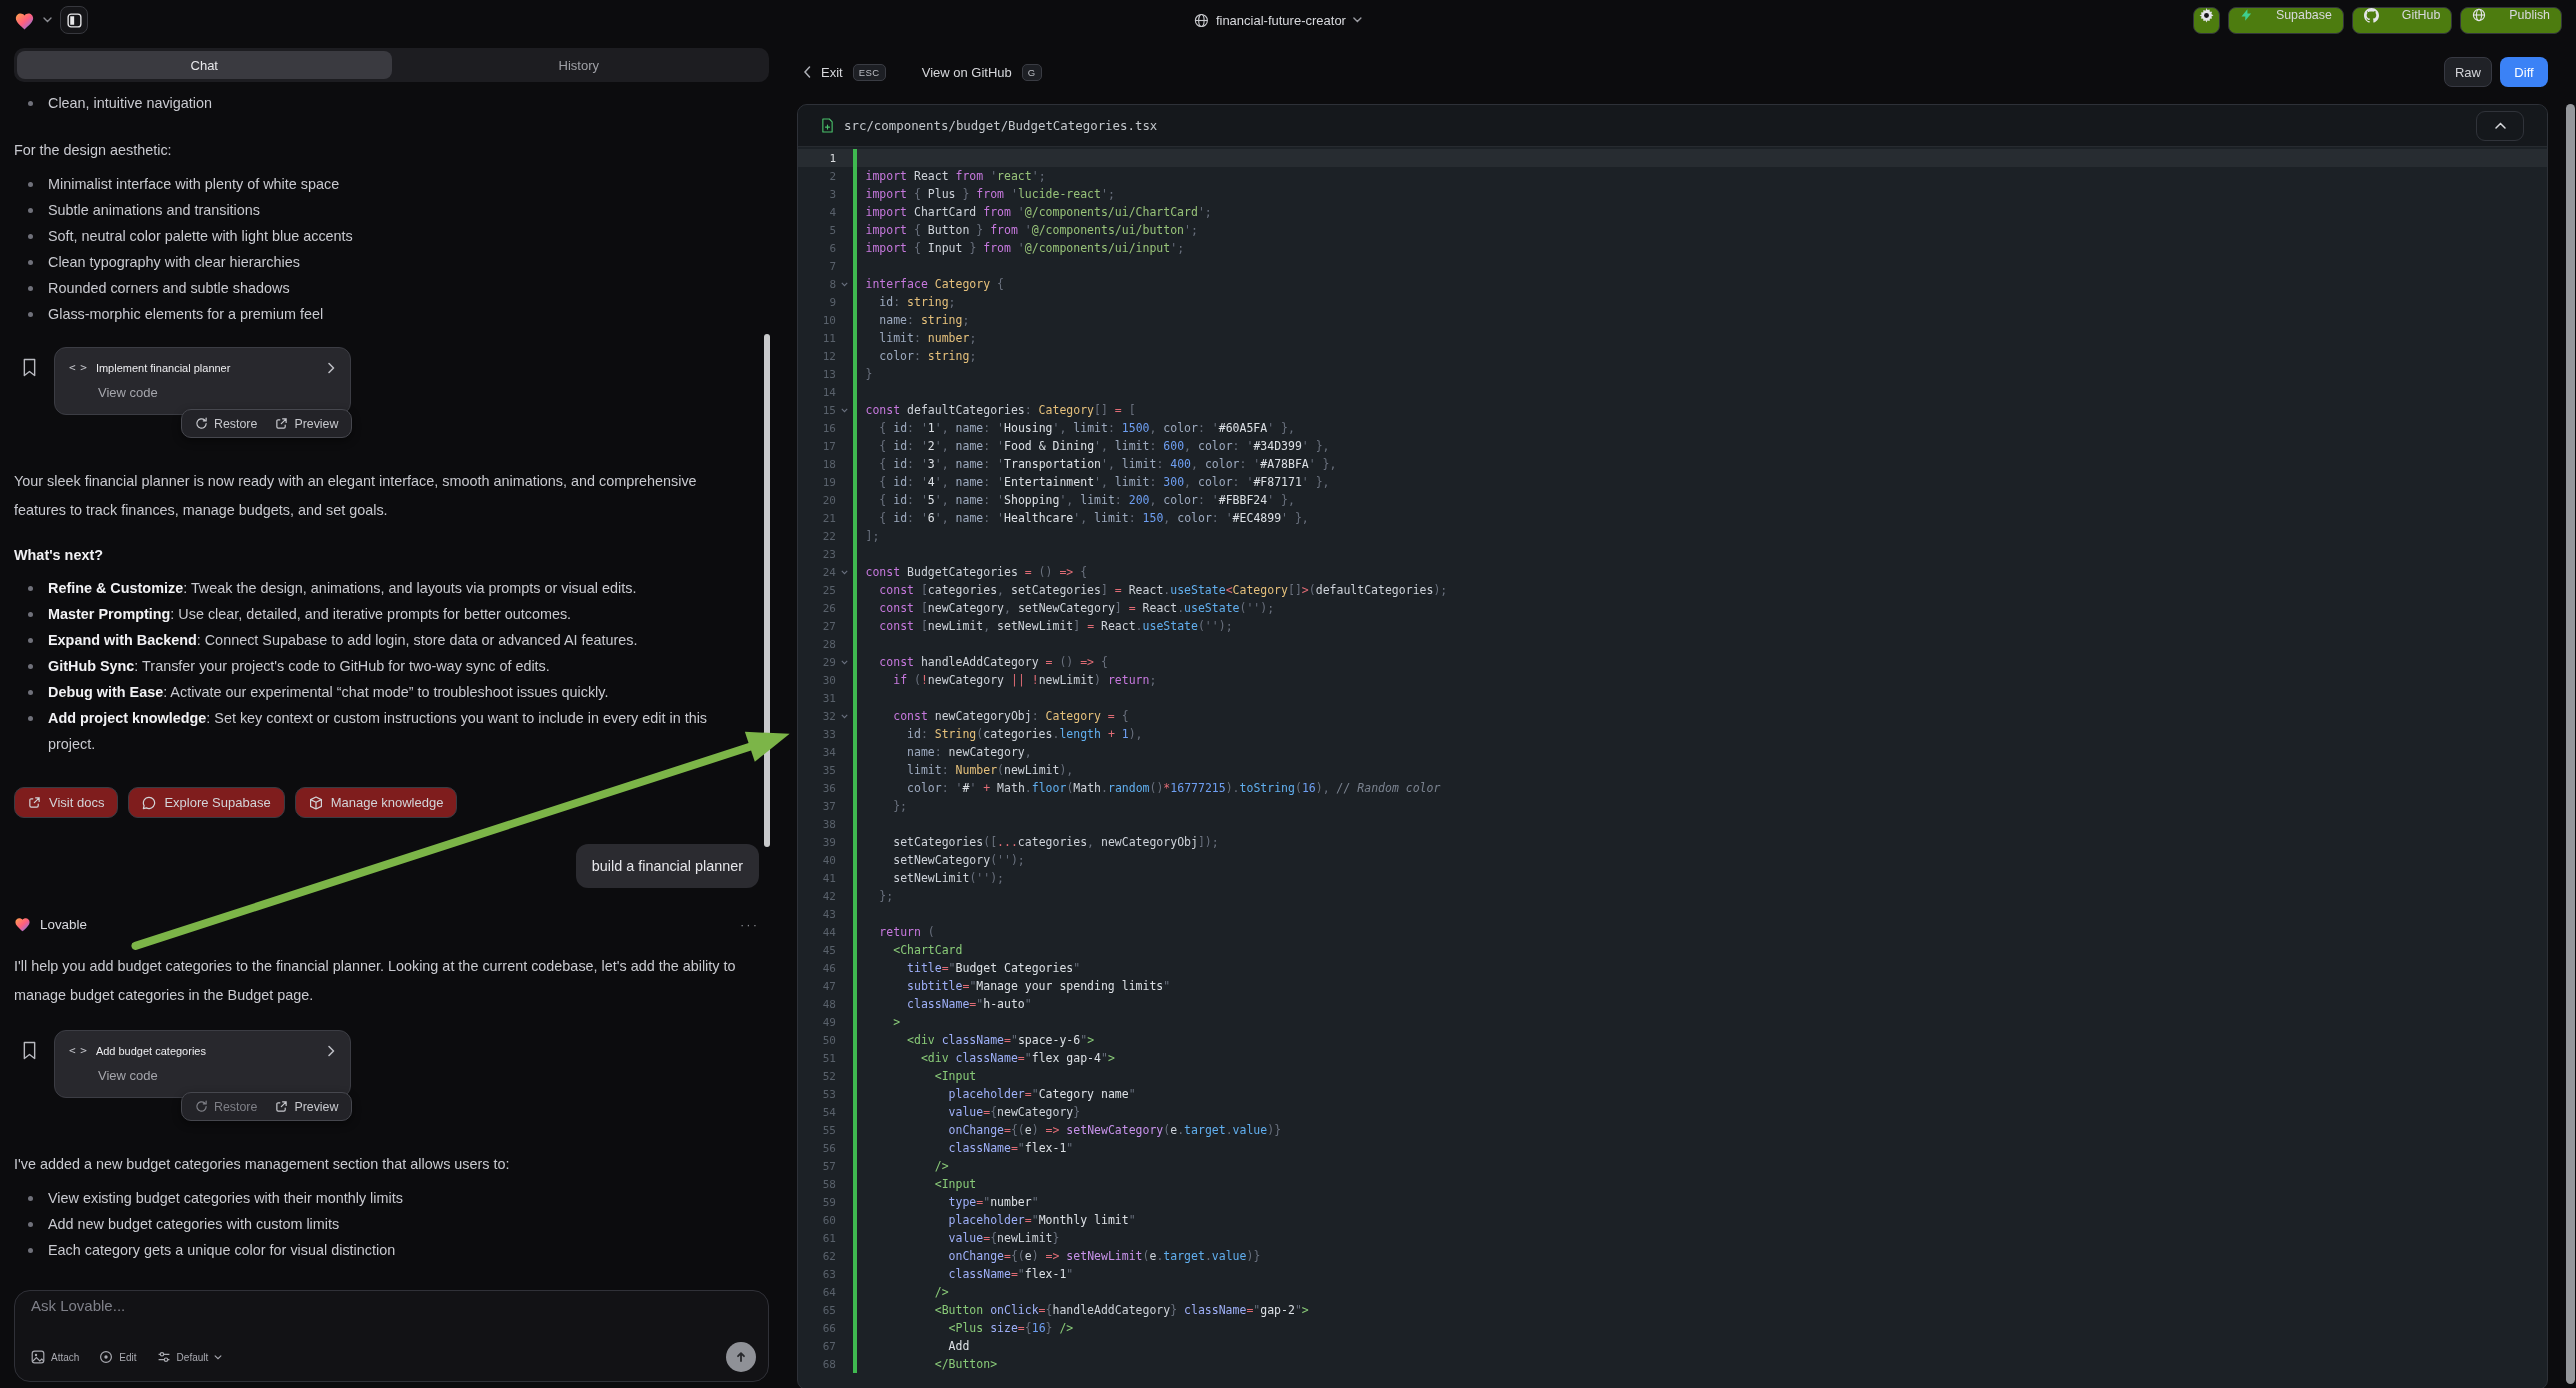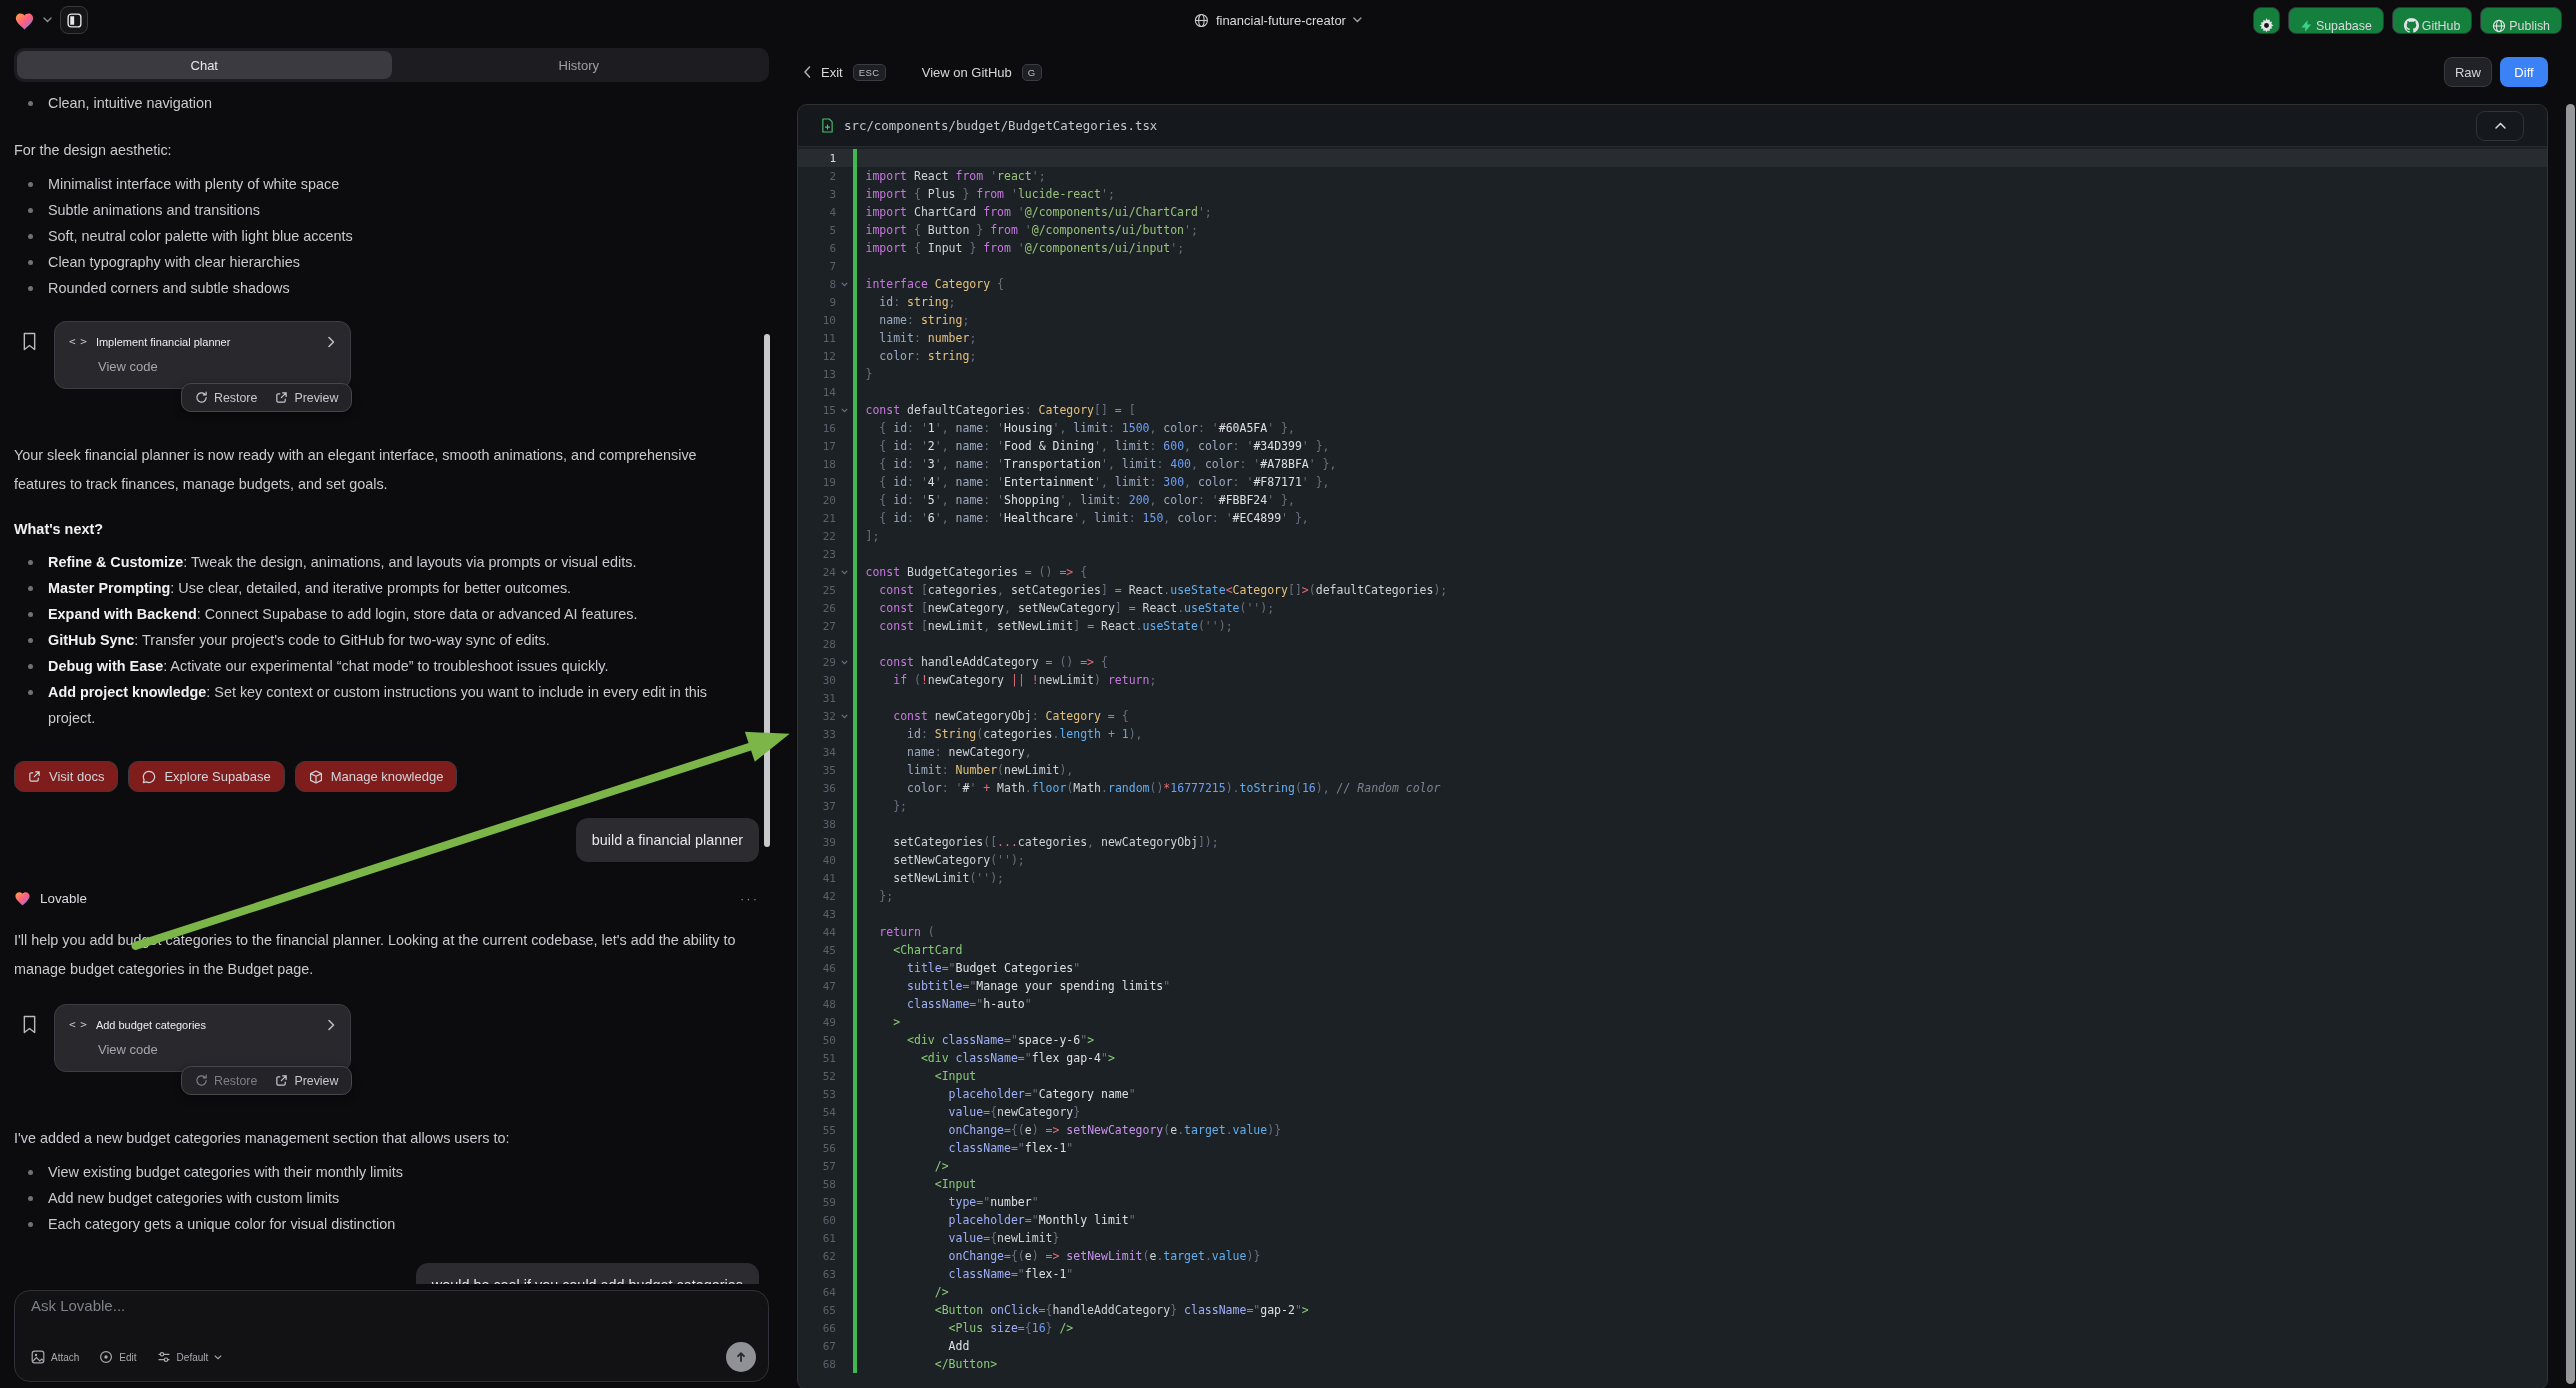--- a/index.html
+++ b/index.html
@@ -11,23 +11,23 @@
   
   .topbar { position:absolute; top:0; left:0; right:0; height:40px;
             display:flex; align-items:center; padding:0 14px; z-index:30; }
   .tb-left { display:flex; align-items:center; gap:8px; }
   .logo-caret { color:#8b8c92; }
   .panel-btn { width:28px; height:28px; border:1px solid #37383e; border-radius:8px;
                display:flex; align-items:center; justify-content:center; background:#151518; }
   .tb-center { position:absolute; left:50%; top:0; height:40px; transform:translateX(-56%);
                display:flex; align-items:center; gap:7px; color:#d9dade; font-size:13px; }
   .tb-right { margin-left:auto; display:flex; align-items:center; gap:8px; }
-  .tb-btn { height:27px; border:1px solid #33353b; background:#15803d; border-radius:8px;
-            color:#d8d9dd; font-size:12.4px; display:inline-flex; align-items:flex-end;
-            gap:3px; padding:0 11px; }
+  .tb-btn { height:27px; border:1px solid #33353b; background:#4d7c0f; border-radius:8px;
+            color:#d8d9dd; font-size:12.4px; display:inline-flex; align-items:flex-start;
+            gap:23px; padding:0 11px; }
   .tb-btn.icon-only { width:27px; padding:0; justify-content:center; }
 
   
   .content { position:absolute; top:40px; left:0; right:0; bottom:0; display:flex; }
   .chat-col { width:783px; display:flex; flex-direction:column; position:relative; }
   .code-col { flex:1; display:flex; flex-direction:column; position:relative; padding:0 28px 0 14px; }
 
   
   .tabbar { margin:8px 14px 0; height:34px; background:#1d1d21; border-radius:10px;
             display:flex; padding:3px; }
@@ -203,20 +203,21 @@
         <ul class="chat-bullets">
           <li>Clean, intuitive navigation</li>
         </ul>
         <div class="chat-p">For the design aesthetic:</div>
         <ul class="chat-bullets">
           <li>Minimalist interface with plenty of white space</li>
           <li>Subtle animations and transitions</li>
           <li>Soft, neutral color palette with light blue accents</li>
           <li>Clean typography with clear hierarchies</li>
           <li>Rounded corners and subtle shadows</li>
+          <li>Glass-morphic elements for a premium feel</li>
         </ul>
         <div class="vc-wrap">
           <span class="vc-bookmark">
             <svg width="15" height="19" viewBox="0 0 16 20">
               <path d="M2.5 1.5h11v17l-5.5-4.2-5.5 4.2z" fill="none" stroke="#b9bac0" stroke-width="1.5" stroke-linejoin="round"></path>
             </svg>
           </span>
           <div class="vcard">
             <div class="vrow1">
               <span class="code-glyph">&lt; &gt;</span>

